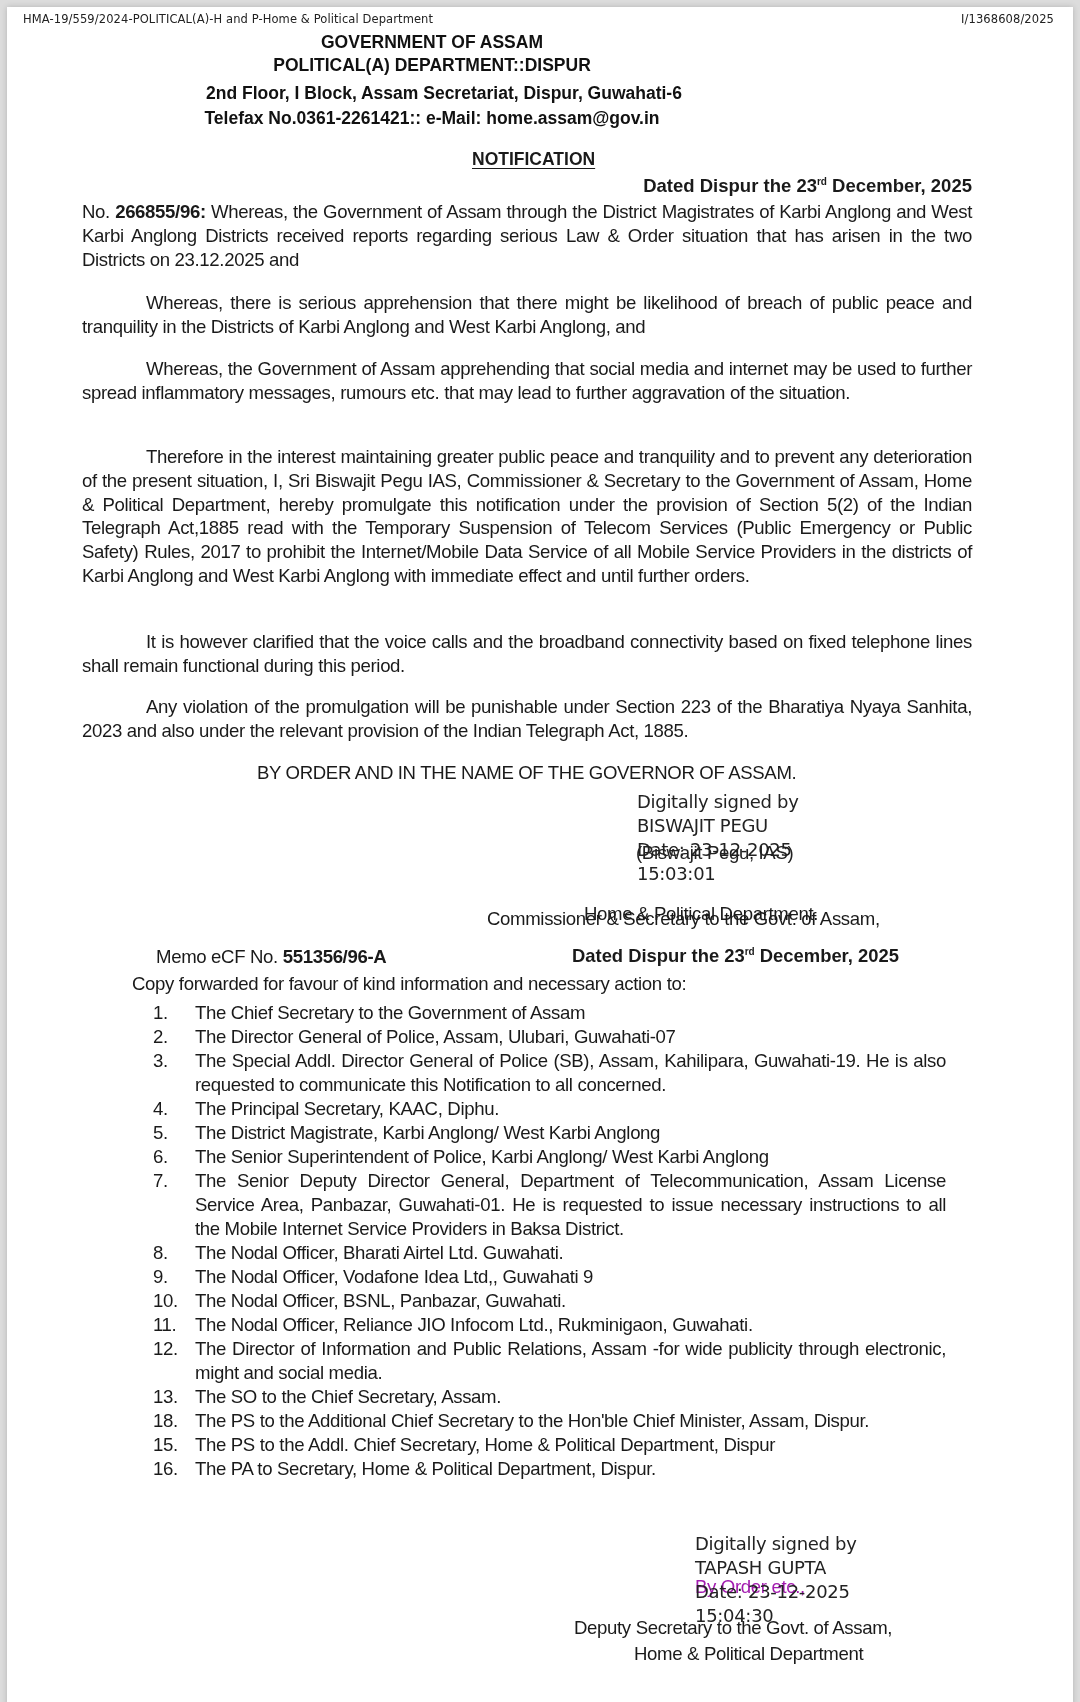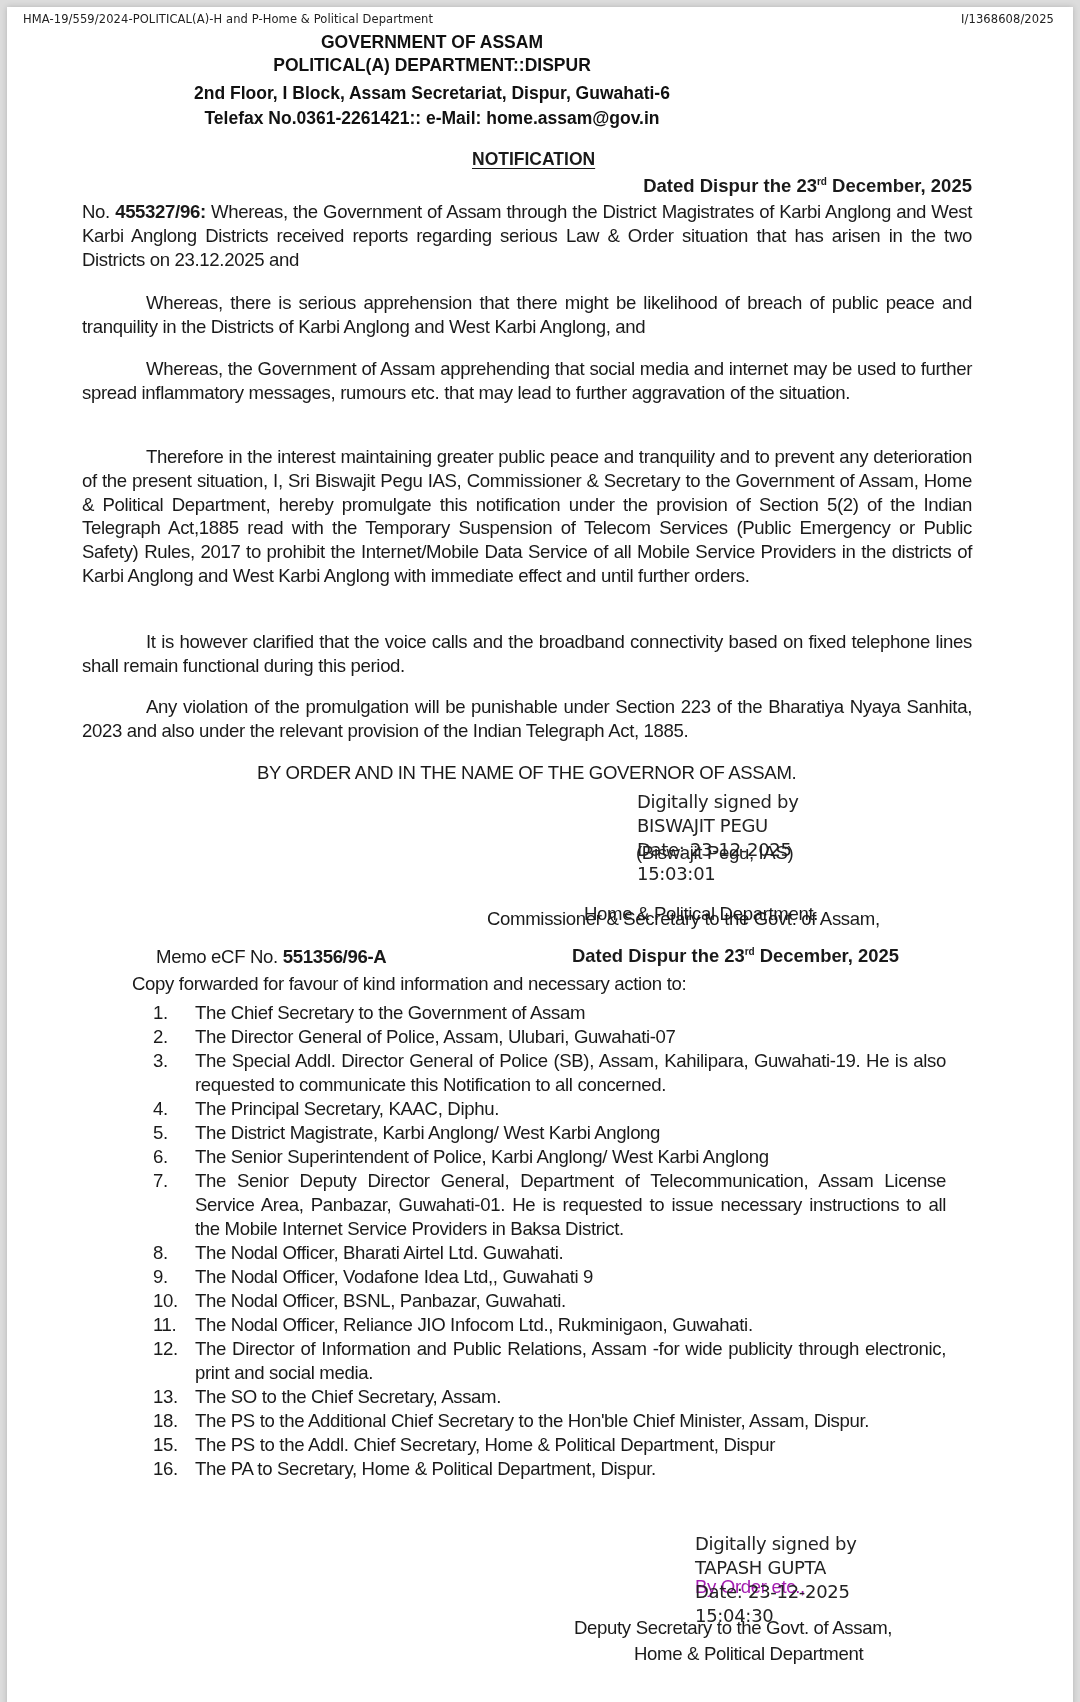--- a/index.html
+++ b/index.html
@@ -40,28 +40,28 @@
 </head>
 <body>
 
 <div class="page"></div>
 
 <div class="abs meta" style="left:23px; top:12px;">HMA-19/559/2024-POLITICAL(A)-H and P-Home &amp; Political Department</div>
 <div class="abs meta" style="left:961px; top:12px;">I/1368608/2025</div>
 
 <div class="abs head" style="top:32px;">GOVERNMENT OF ASSAM</div>
 <div class="abs head" style="top:55px;">POLITICAL(A) DEPARTMENT::DISPUR</div>
-<div class="abs head" style="top:83px;">2nd Floor, I Block, Assam Secretariat, Dispur, Guwahati-6</div>
+<div class="abs head" style="top:83px;padding-left:12px;">2nd Floor, I Block, Assam Secretariat, Dispur, Guwahati-6</div>
 <div class="abs head" style="top:108px;">Telefax No.0361-2261421:: e-Mail: home.assam@gov.in</div>
 
 <div class="abs notif" style="left:472px; top:149px;">NOTIFICATION</div>
 
 <div class="abs dateline" style="right:108px; top:175px;"><span>Dated Dispur the 23</span><sup>rd</sup><span> December, 2025</span></div>
 
-<div class="para" style="top:200px;"><span>No. </span><b>455327/96:</b><span> Whereas, the Government of Assam through the District Magistrates of Karbi Anglong and West Karbi Anglong Districts received reports regarding serious Law &amp; Order situation that has arisen in the two Districts on 23.12.2025 and</span></div>
+<div class="para" style="top:200px;"><span>No. </span><b>266855/96:</b><span> Whereas, the Government of Assam through the District Magistrates of Karbi Anglong and West Karbi Anglong Districts received reports regarding serious Law &amp; Order situation that has arisen in the two Districts on 23.12.2025 and</span></div>
 
 <div class="para" style="top:291px;"><span class="ind"></span><span>Whereas, there is serious apprehension that there might be likelihood of breach of public peace and tranquility in the Districts of Karbi Anglong and West Karbi Anglong, and</span></div>
 
 <div class="para" style="top:357px;"><span class="ind"></span><span>Whereas, the Government of Assam apprehending that social media and internet may be used to further spread inflammatory messages, rumours etc. that may lead to further aggravation of the situation.</span></div>
 
 <div class="para" style="top:445px;"><span class="ind"></span><span>Therefore in the interest maintaining greater public peace and tranquility and to prevent any deterioration of the present situation, I, Sri Biswajit Pegu IAS, Commissioner &amp; Secretary to the Government of Assam, Home &amp; Political Department, hereby promulgate this notification under the provision of Section 5(2) of the Indian Telegraph Act,1885 read with the Temporary Suspension of Telecom Services (Public Emergency or Public Safety) Rules, 2017 to prohibit the Internet/Mobile Data Service of all Mobile Service Providers in the districts of Karbi Anglong and West Karbi Anglong with  immediate effect and until further orders.</span></div>
 
 <div class="para" style="top:630px;"><span class="ind"></span><span>It is however clarified that the voice calls and the broadband connectivity based on fixed telephone lines shall remain functional during this period.</span></div>
 
 <div class="para" style="top:695px;"><span class="ind"></span><span>Any violation of the promulgation will be punishable under Section 223 of the Bharatiya Nyaya Sanhita, 2023 and also under the relevant provision of the Indian Telegraph Act, 1885.</span></div>
@@ -87,21 +87,21 @@
   <li><span class="num">2.</span><span>The Director General of Police, Assam, Ulubari, Guwahati-07</span></li>
   <li><span class="num">3.</span><span>The Special Addl. Director General of Police (SB), Assam, Kahilipara, Guwahati-19. He is also requested to communicate this Notification to all concerned.</span></li>
   <li><span class="num">4.</span><span>The Principal Secretary, KAAC, Diphu.</span></li>
   <li><span class="num">5.</span><span>The District Magistrate, Karbi Anglong/ West Karbi Anglong</span></li>
   <li><span class="num">6.</span><span>The Senior Superintendent of Police, Karbi Anglong/ West Karbi Anglong</span></li>
   <li><span class="num">7.</span><span>The Senior Deputy Director General, Department of Telecommunication, Assam License Service Area, Panbazar, Guwahati-01. He is requested to issue necessary instructions to all the Mobile Internet Service Providers in Baksa District.</span></li>
   <li><span class="num">8.</span><span>The Nodal Officer, Bharati Airtel Ltd. Guwahati.</span></li>
   <li><span class="num">9.</span><span>The Nodal Officer, Vodafone Idea Ltd,, Guwahati 9</span></li>
   <li><span class="num">10.</span><span>The Nodal Officer, BSNL, Panbazar, Guwahati.</span></li>
   <li><span class="num">11.</span><span>The Nodal Officer, Reliance JIO Infocom Ltd., Rukminigaon, Guwahati.</span></li>
-  <li><span class="num">12.</span><span>The Director of Information and Public Relations, Assam -for wide publicity through electronic, print and social media.</span></li>
+  <li><span class="num">12.</span><span>The Director of Information and Public Relations, Assam -for wide publicity through electronic, might and social media.</span></li>
   <li><span class="num">13.</span><span>The SO to the Chief Secretary, Assam.</span></li>
   <li><span class="num">18.</span><span>The PS to the Additional Chief Secretary to the Hon'ble Chief Minister, Assam, Dispur.</span></li>
   <li><span class="num">15.</span><span>The PS to the Addl. Chief Secretary, Home &amp; Political Department, Dispur</span></li>
   <li><span class="num">16.</span><span>The PA to Secretary, Home &amp; Political Department, Dispur.</span></li>
 </ul>
 
 <div class="abs t" style="left:695px; top:1532px; color:#a21caf;margin-top:44px;">By Order etc.,</div>
 <div class="abs sig" style="left:695px; top:1532px;">
   <div>Digitally signed by</div>
   <div>TAPASH GUPTA</div>

